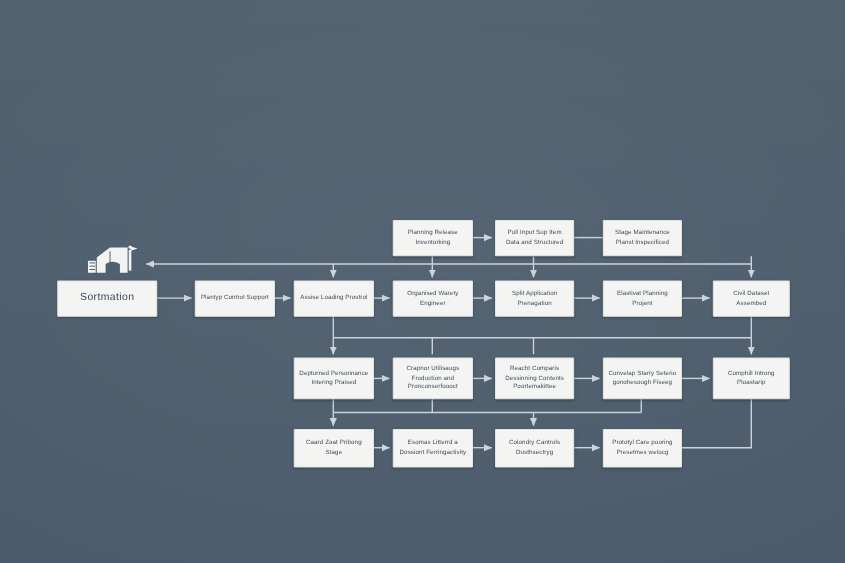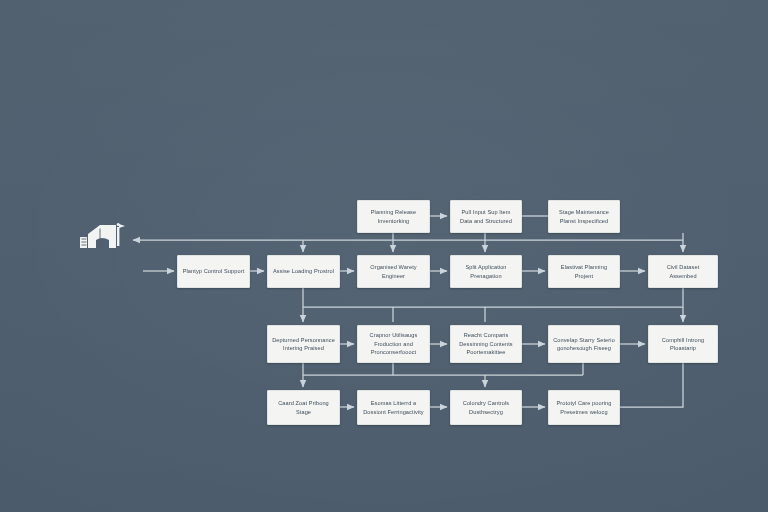--- a/index.html
+++ b/index.html
@@ -128,20 +128,23 @@
   <div class="node" style="left:357px;top:200px;width:73px;height:33px;">
     <span>Planning Release Inventorking</span>
   </div>
   <div class="node" style="left:450px;top:200px;width:72px;height:33px;">
     <span>Pull Input Sup Item Data and Structured</span>
   </div>
   <div class="node" style="left:548px;top:200px;width:72px;height:33px;">
     <span>Stage Maintenance Planst Inspecificed</span>
   </div>
 
+  <div class="node start" style="left:52px;top:255px;width:91px;height:33px;">
+    <span>Sortmation</span>
+  </div>
   <div class="node" style="left:177px;top:255px;width:73px;height:33px;">
     <span>Plantyp Control Support</span>
   </div>
   <div class="node" style="left:267px;top:255px;width:73px;height:33px;">
     <span>Assise Loading Prostrol</span>
   </div>
   <div class="node" style="left:357px;top:255px;width:73px;height:33px;">
     <span>Organised Warety Engineer</span>
   </div>
   <div class="node" style="left:450px;top:255px;width:72px;height:33px;">

